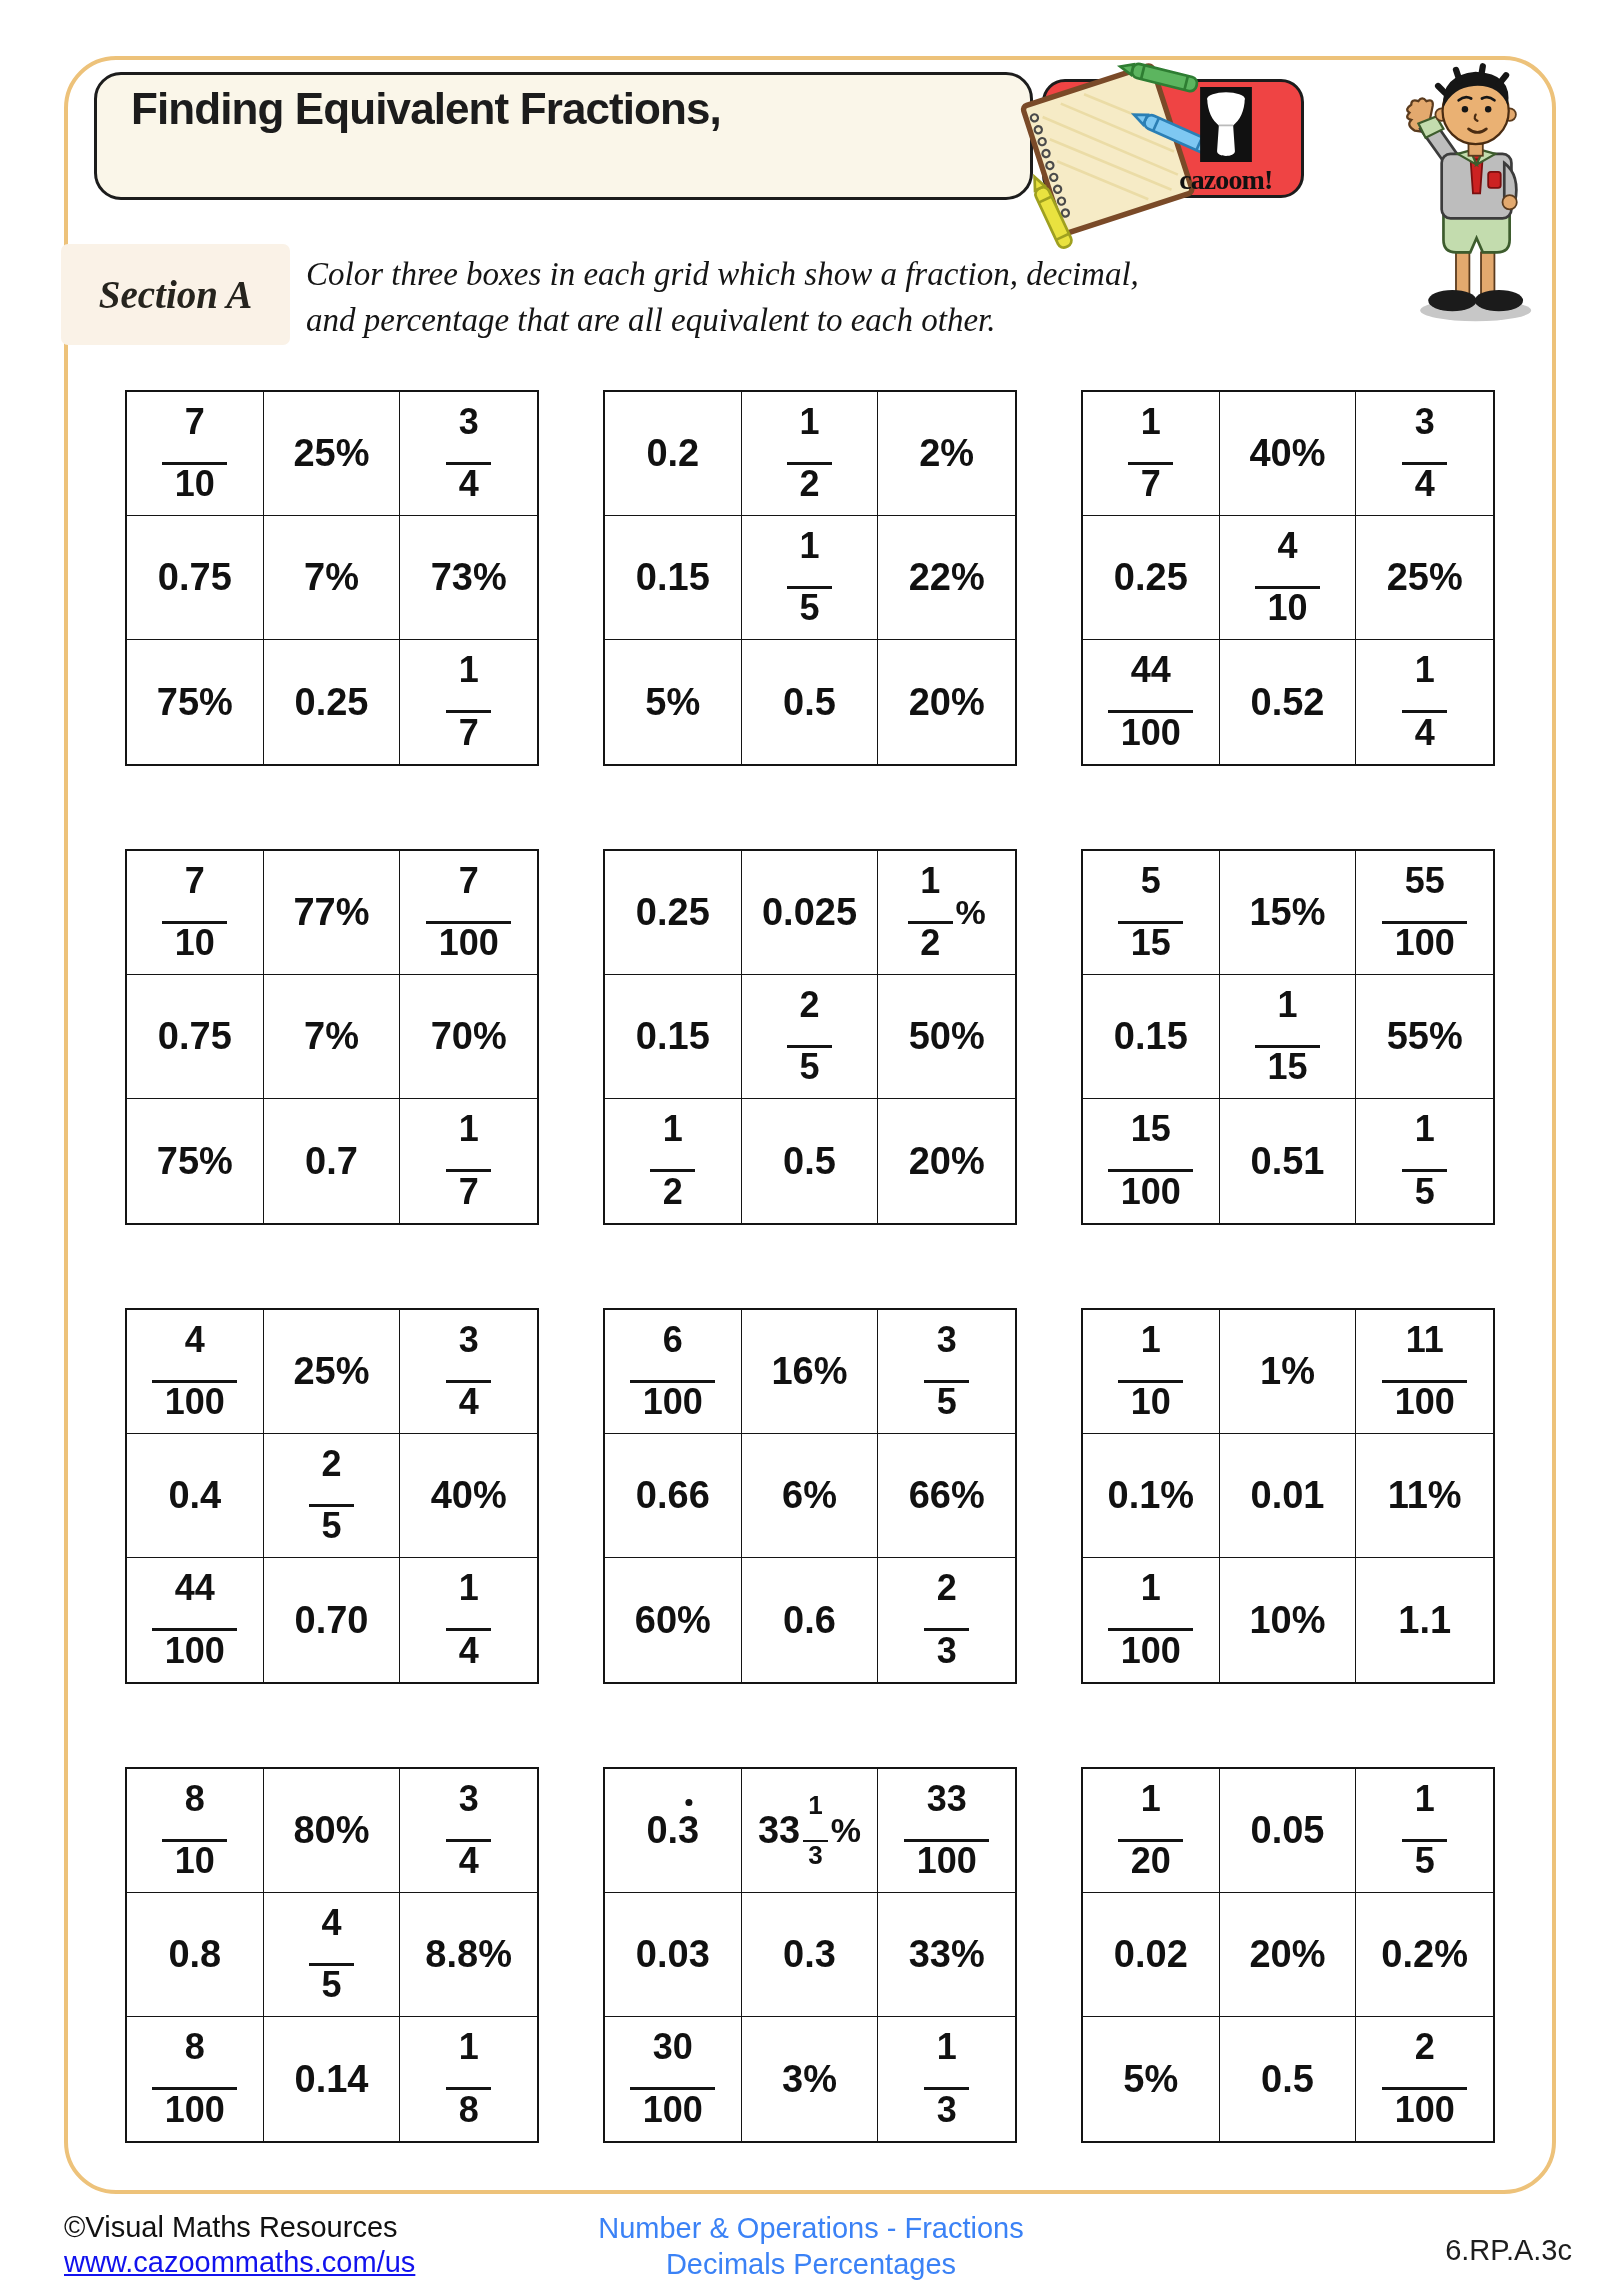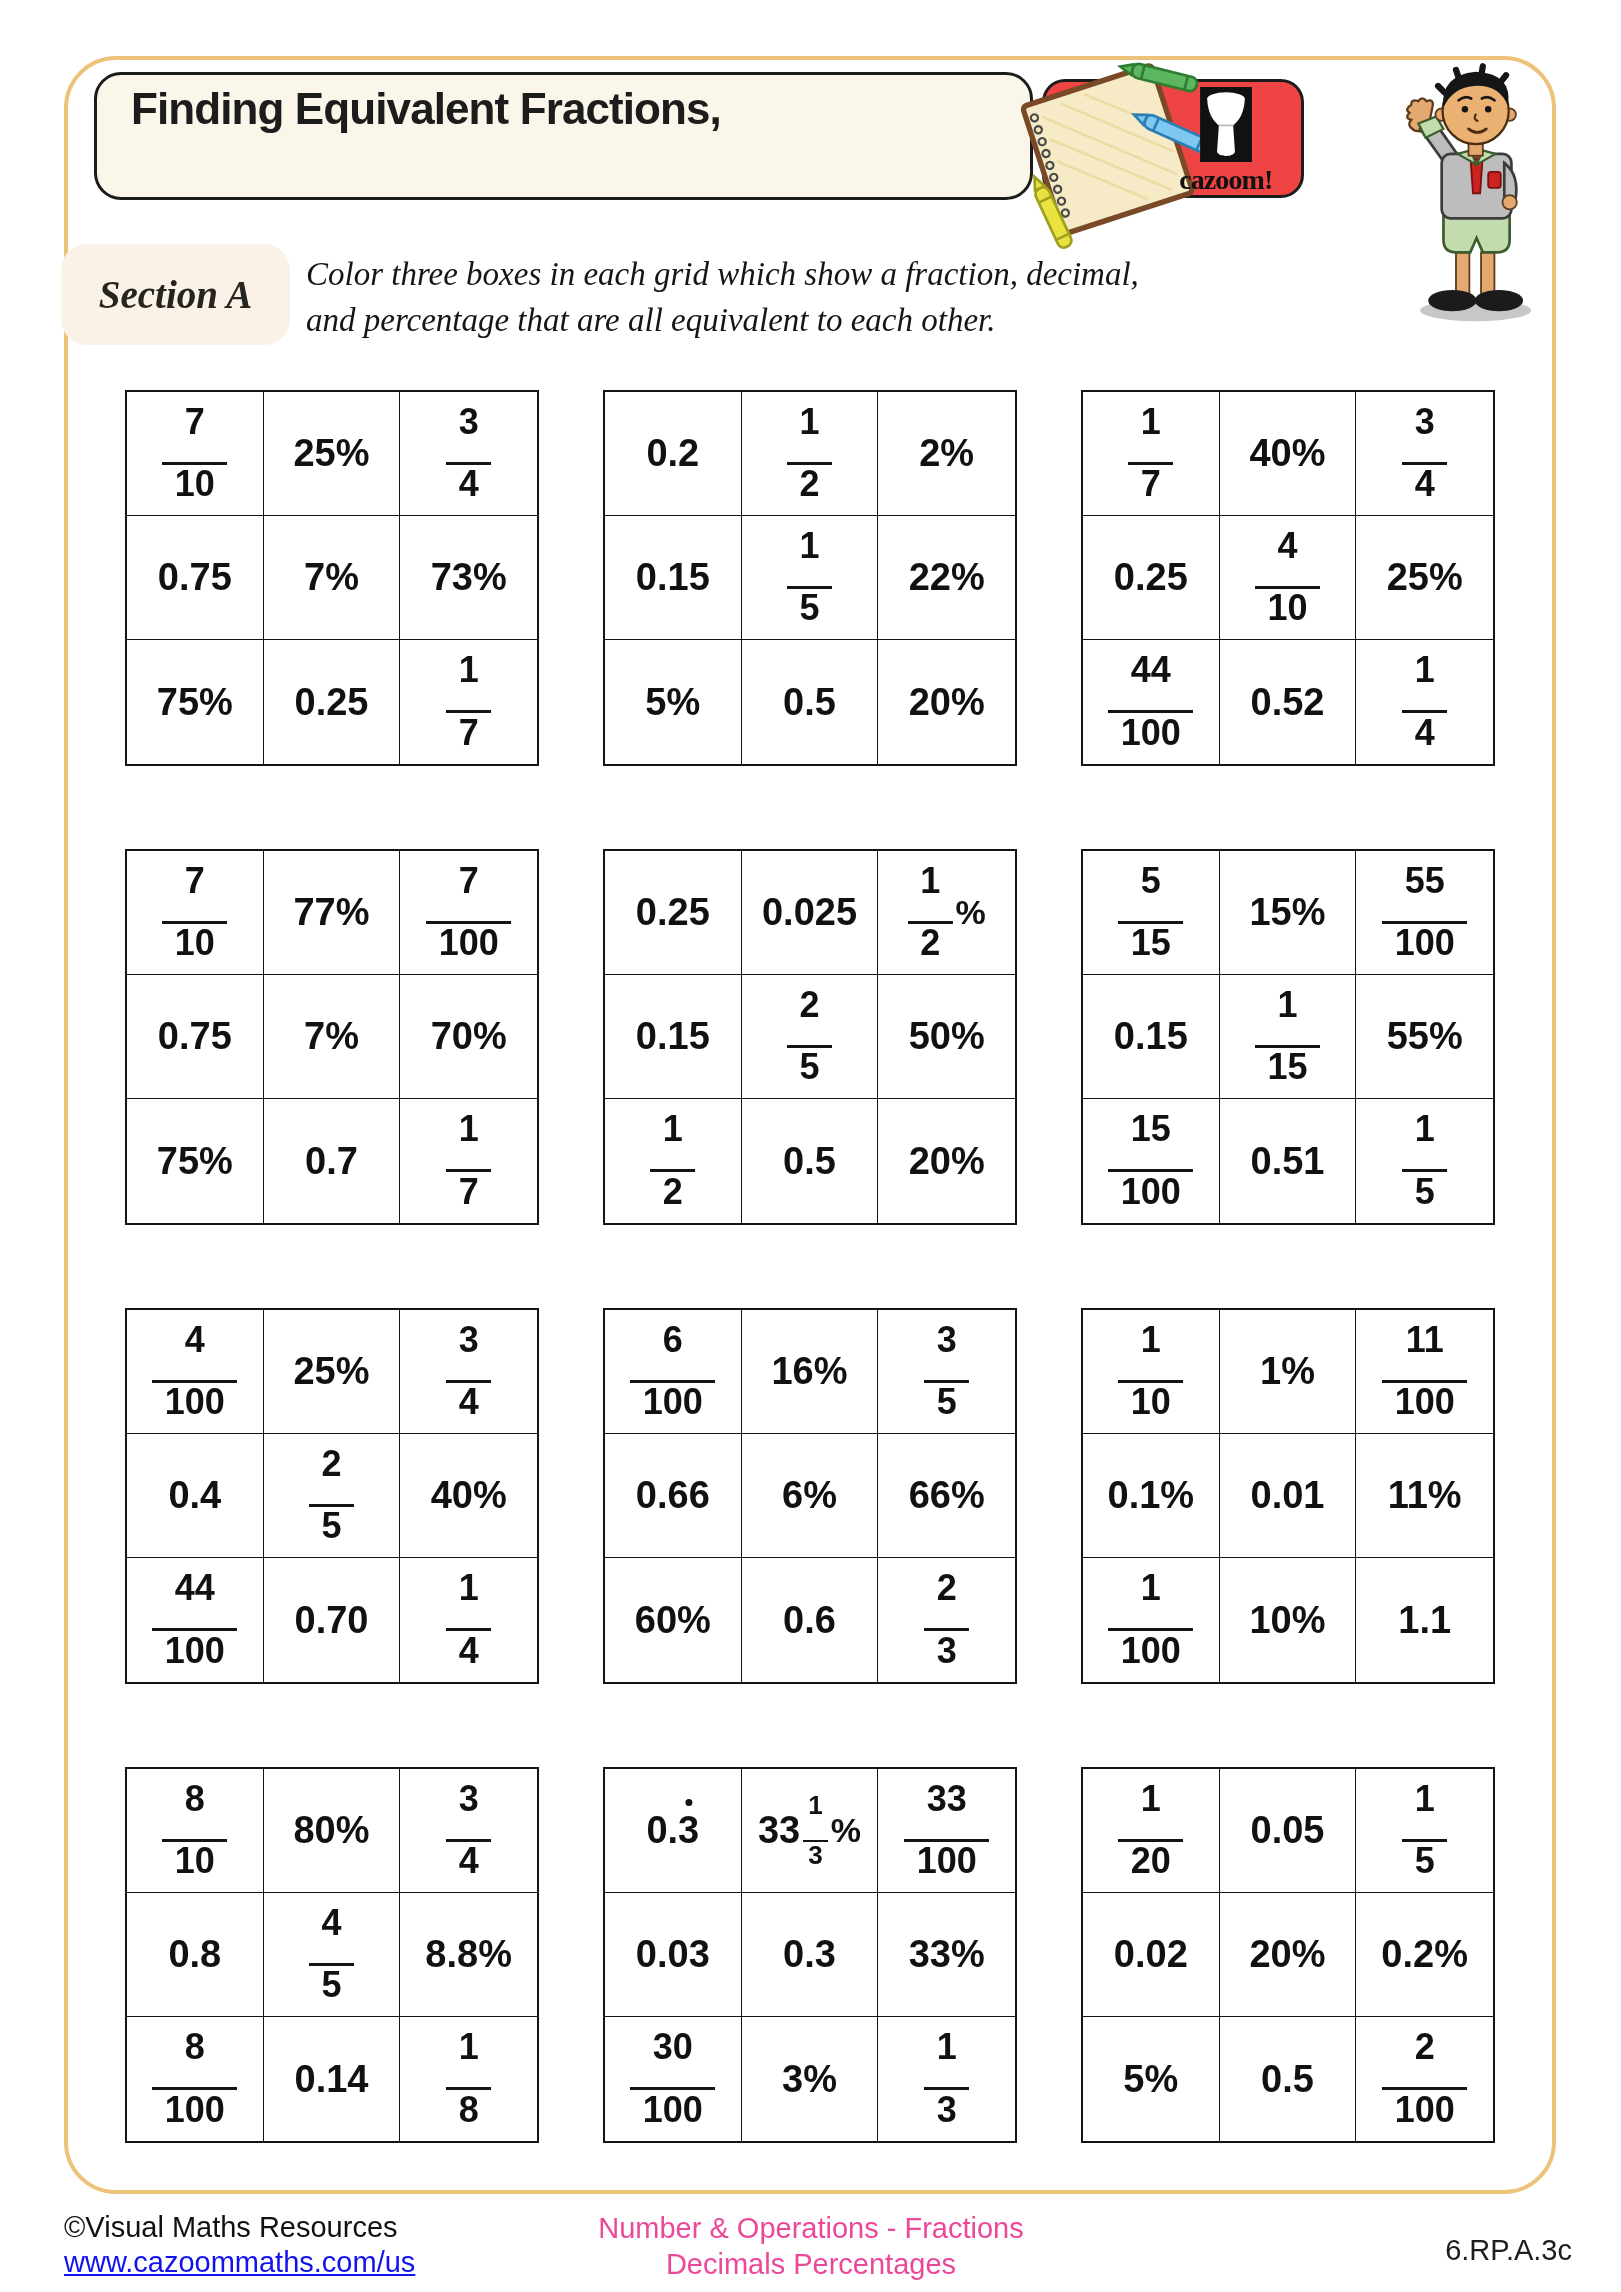--- a/index.html
+++ b/index.html
@@ -22,21 +22,21 @@
   .logo-notebook{position:absolute;left:-48px;top:-36px;}
   .brand{position:absolute;right:7.2px;top:5.4px;width:136px;text-align:center;}
   .brand-name{font-family:"Liberation Serif", serif;font-weight:bold;font-size:28px;
               letter-spacing:-0.9px;color:#111;margin-top:-1.8px;}
 
   
   .boy{position:absolute;left:1388px;top:57px;}
 
   
   .section-label{position:absolute;left:61px;top:244px;width:229px;height:101px;
-                 background:#FAF2E7;border-radius:26px;display:flex;align-items:center;justify-content:center;
+                 background:#FAF2E7;border-radius:7px;display:flex;align-items:center;justify-content:center;
                  font-family:"Liberation Serif", serif;font-style:italic;font-weight:bold;
                  font-size:39px;color:#26241e;}
   .instruction{position:absolute;left:306px;top:251px;width:1057px;
                font-family:"Liberation Serif", serif;font-style:italic;font-size:33px;
                line-height:1.40;color:#151515;}
 
   
   .grids{position:absolute;left:125px;top:390px;display:grid;
          grid-template-columns:repeat(3,414px);grid-template-rows:repeat(4,376px);
          column-gap:64px;row-gap:83px;}
@@ -57,21 +57,21 @@
   .pre{font-size:38px;}
   .suf{font-size:34px;}
   .recur{position:relative;display:inline-block;}
   .recur::after{content:"";position:absolute;top:-9.9px;left:50%;transform:translateX(-50%);
                 width:7.2px;height:7.2px;border-radius:50%;background:#141414;}
 
   
   .footer-left{position:absolute;left:64px;top:2210px;font-size:29px;line-height:1.22;}
   .footer-link{color:#1212EE;text-decoration:underline;}
   .footer-center{position:absolute;left:0;top:2210px;width:1622px;text-align:center;
-                 font-size:29px;line-height:1.25;color:#ec4899;}
+                 font-size:29px;line-height:1.25;color:#3b82f6;}
   .footer-right{position:absolute;right:50px;top:2234px;font-size:29px;color:#1d1d1d;}
 </style>
 </head>
 <body>
 
 <div class="page">
 
   <div class="frame"></div>
 
   <div class="title-box">

